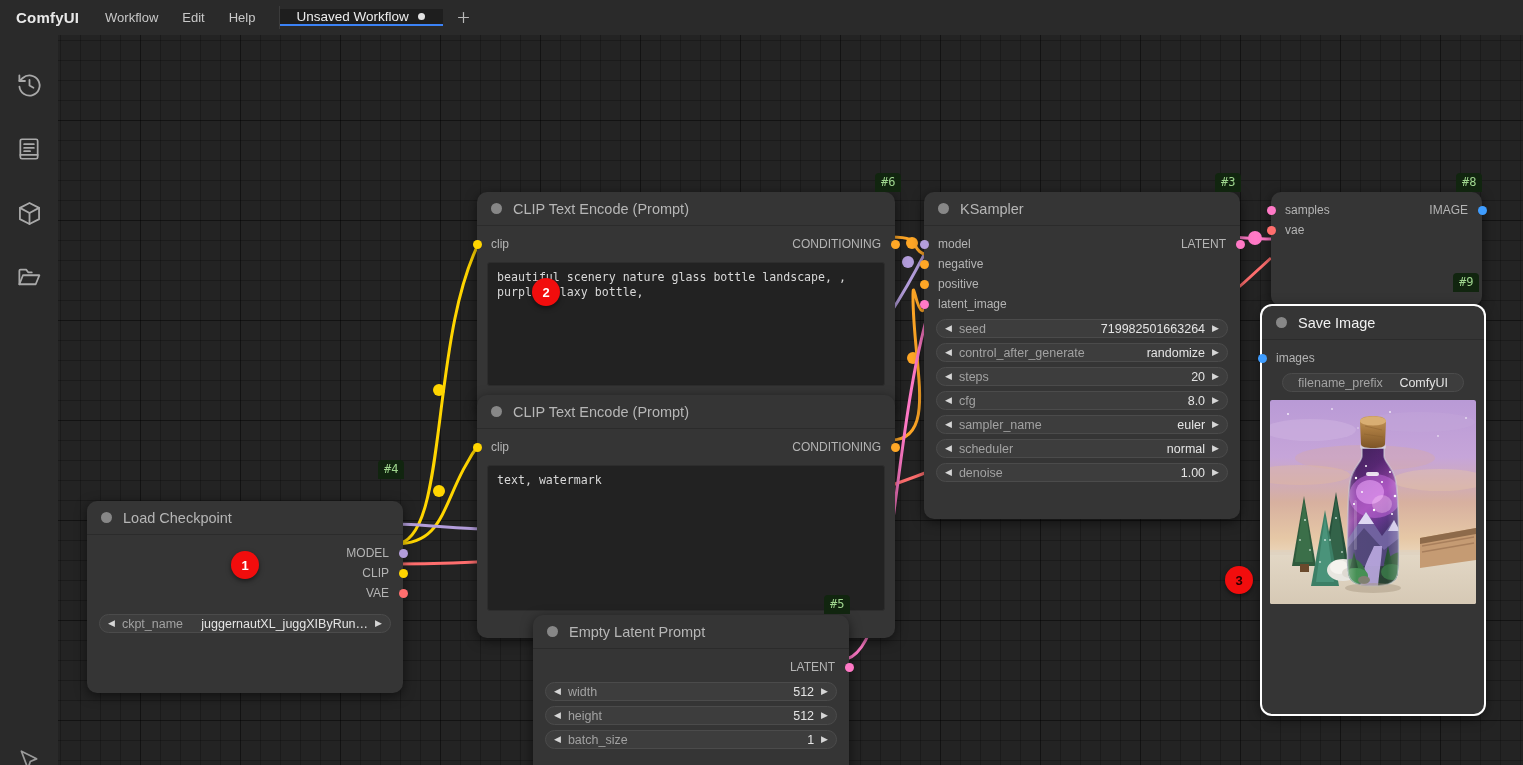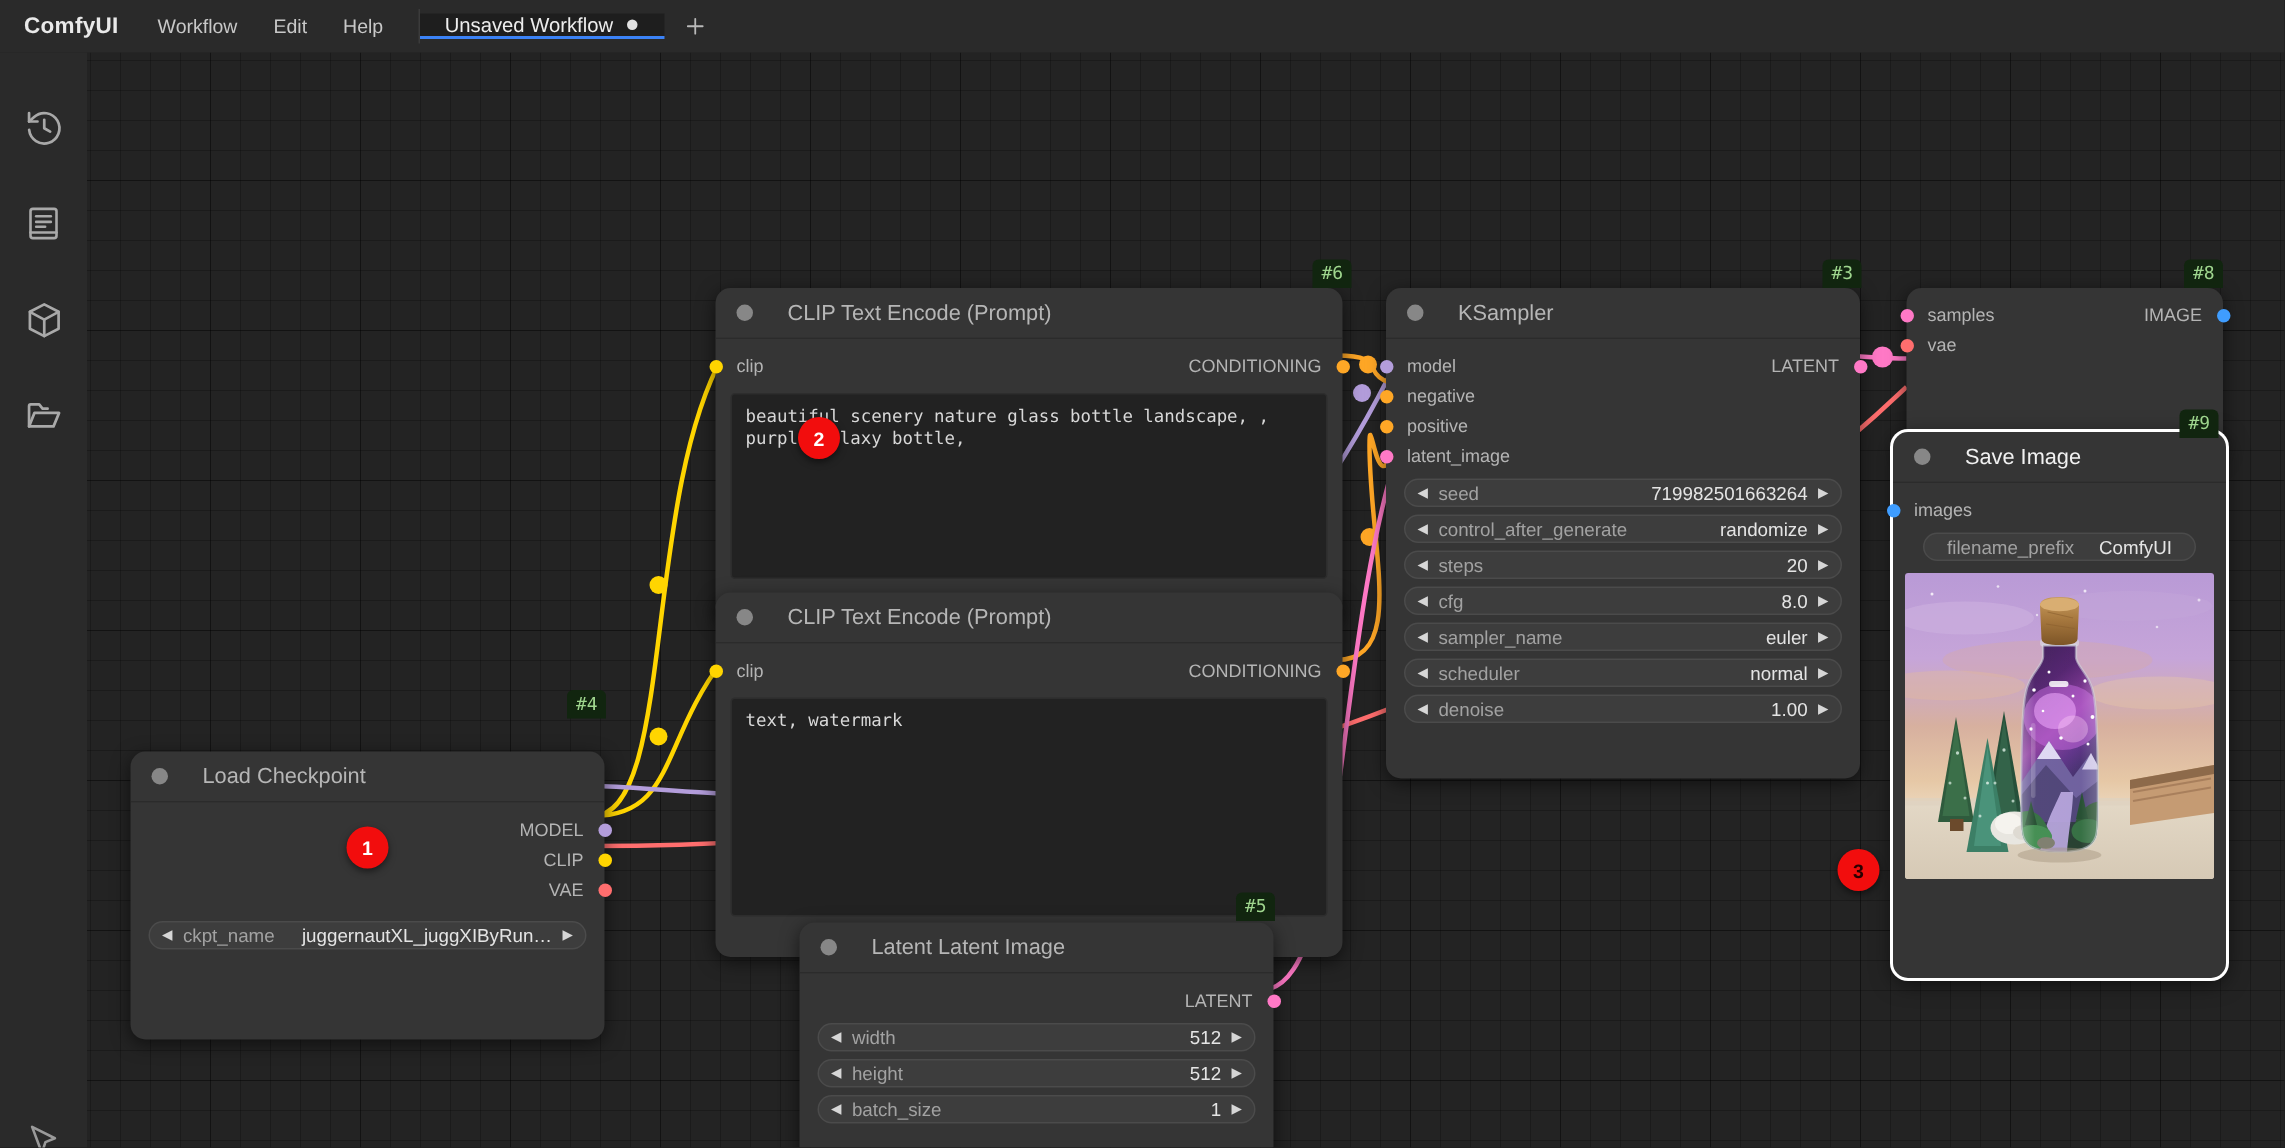--- a/index.html
+++ b/index.html
@@ -92,21 +92,21 @@
     border-radius: 10px;
     box-shadow: 0 3px 12px rgba(0,0,0,.55);
     color: #d2d2d2;
     z-index: 10;
   }
   .node.selected {
     box-shadow: 0 0 0 2px #ffffff, 0 3px 14px rgba(0,0,0,.6);
     z-index: 14;
   }
   .node-title {
-    display: flex; align-items: center; gap: 23px;
+    display: flex; align-items: center; gap: 11px;
     height: 34px; padding: 0 14px;
     border-bottom: 1px solid #2b2b2b;
     font-size: 14.5px; color: #b6b6b6;
     border-radius: 10px 10px 0 0;
   }
   .node.selected .node-title { color: #f1f1f1; }
   .title-dot {
     width: 11px; height: 11px; border-radius: 50%;
     background: #878787; flex: none;
   }
@@ -356,21 +356,21 @@
             <span class="wval">juggernautXL_juggXIByRun…</span>
           </span>
           <span class="arrow">▶</span>
         </div>
       </div>
     </div>
 
     <div class="node" style="left:475px; top:580px; width:316px; height:165px;">
       <div class="node-title">
         <span class="title-dot"></span>
-        <span>Latent Latent Image</span>
+        <span>Empty Latent Prompt</span>
       </div>
       <div class="node-body">
         <div class="slot-row out">
           <span>LATENT</span>
           <span class="slot-dot right c-latent"></span>
         </div>
         <div class="widget">
           <span class="arrow">◀</span>
           <span class="wmid">
             <span class="wname">width</span>
@@ -491,21 +491,21 @@
           <span>IMAGE</span>
           <span class="slot-dot right c-image"></span>
         </div>
         <div class="slot-row">
           <span class="slot-dot left c-vae"></span>
           <span>vae</span>
         </div>
       </div>
     </div>
 
-    <div class="node selected" style="left:1204px; top:253px; width:222px; height:364px;">
+    <div class="node selected" style="left:1204px; top:271px; width:222px; height:408px;">
       <div class="node-title">
         <span class="title-dot"></span>
         <span>Save Image</span>
       </div>
       <div class="node-body" style="padding-bottom:8px;">
         <div class="slot-row">
           <span class="slot-dot left c-image"></span>
           <span>images</span>
         </div>
         <div class="widget center" style="margin-left:20px;margin-right:20px;">

